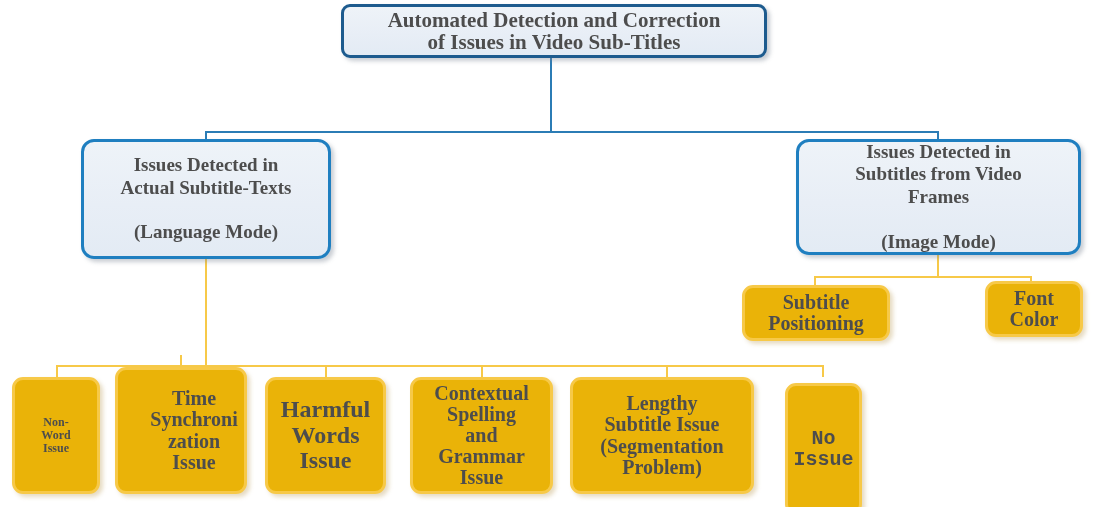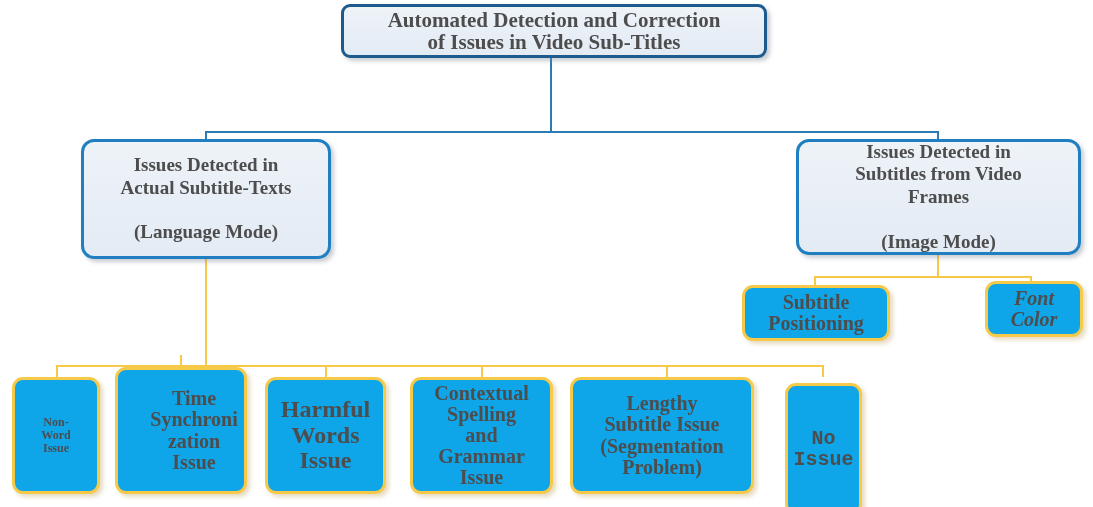--- a/index.html
+++ b/index.html
@@ -39,21 +39,21 @@
     border: 3px solid #1d5b8e;
     border-radius: 9px;
   }
   .lvl2 {
     border: 3px solid #1f7fc0;
     border-radius: 13px;
   }
 
   
   .leaf {
-    background: #0ea5e9;
+    background: #eab308;
     border: 3px solid #f7c948;
     border-radius: 11px;
     box-shadow: 3px 3px 4px rgba(200,175,120,0.45);
   }
 
   
   .conn { position: absolute; }
   .conn.v { width: 2px; }
   .conn.h { height: 2px; }
   .blue-line  { background: #2b7cb5; }
@@ -123,16 +123,16 @@
 Subtitle Issue
 (Segmentation
 Problem)</div>
 
   <div class="node leaf" style="left:785px; top:383px; width:77px; height:132px; font-size:20px;font-family:Liberation Mono, monospace;">No
 Issue</div>
 
   <div class="node leaf" style="left:742px; top:285px; width:148px; height:56px; font-size:20px;">Subtitle
 Positioning</div>
 
-  <div class="node leaf" style="left:985px; top:281px; width:98px; height:56px; font-size:20px;font-style:italic;">Font
+  <div class="node leaf" style="left:985px; top:281px; width:98px; height:56px; font-size:20px;">Font
 Color</div>
 
 </div>
 
 </body></html>

